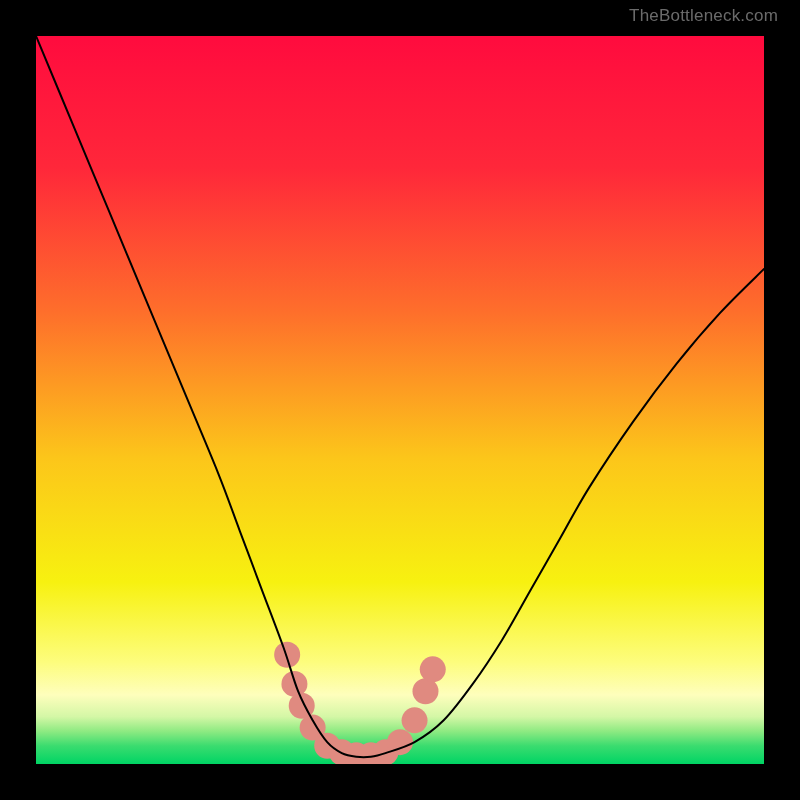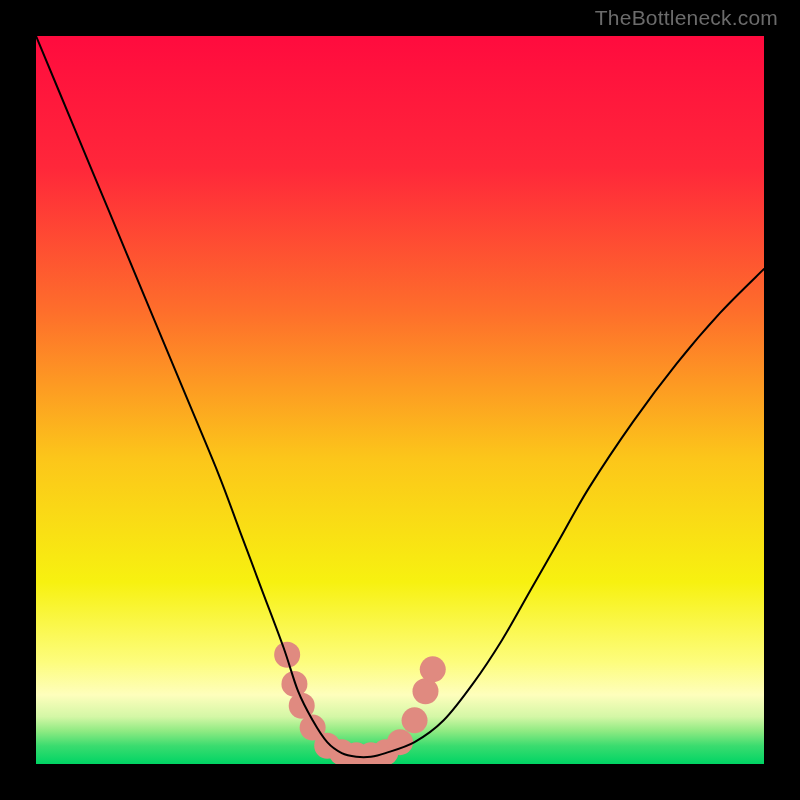--- a/index.html
+++ b/index.html
@@ -39,21 +39,21 @@
     left: 0;
     top: 0;
     width: 728px;
     height: 728px;
   }
   .watermark {
     position: absolute;
     top: 6px;
     right: 22px;
     color: #6b6b6b;
-    font-size: 21px;
+    font-size: 17px;
     font-weight: 400;
     letter-spacing: 0.2px;
   }
 </style>
 </head>
 <body>
 
 <div class="frame">
 
   <div class="watermark">TheBottleneck.com</div>

